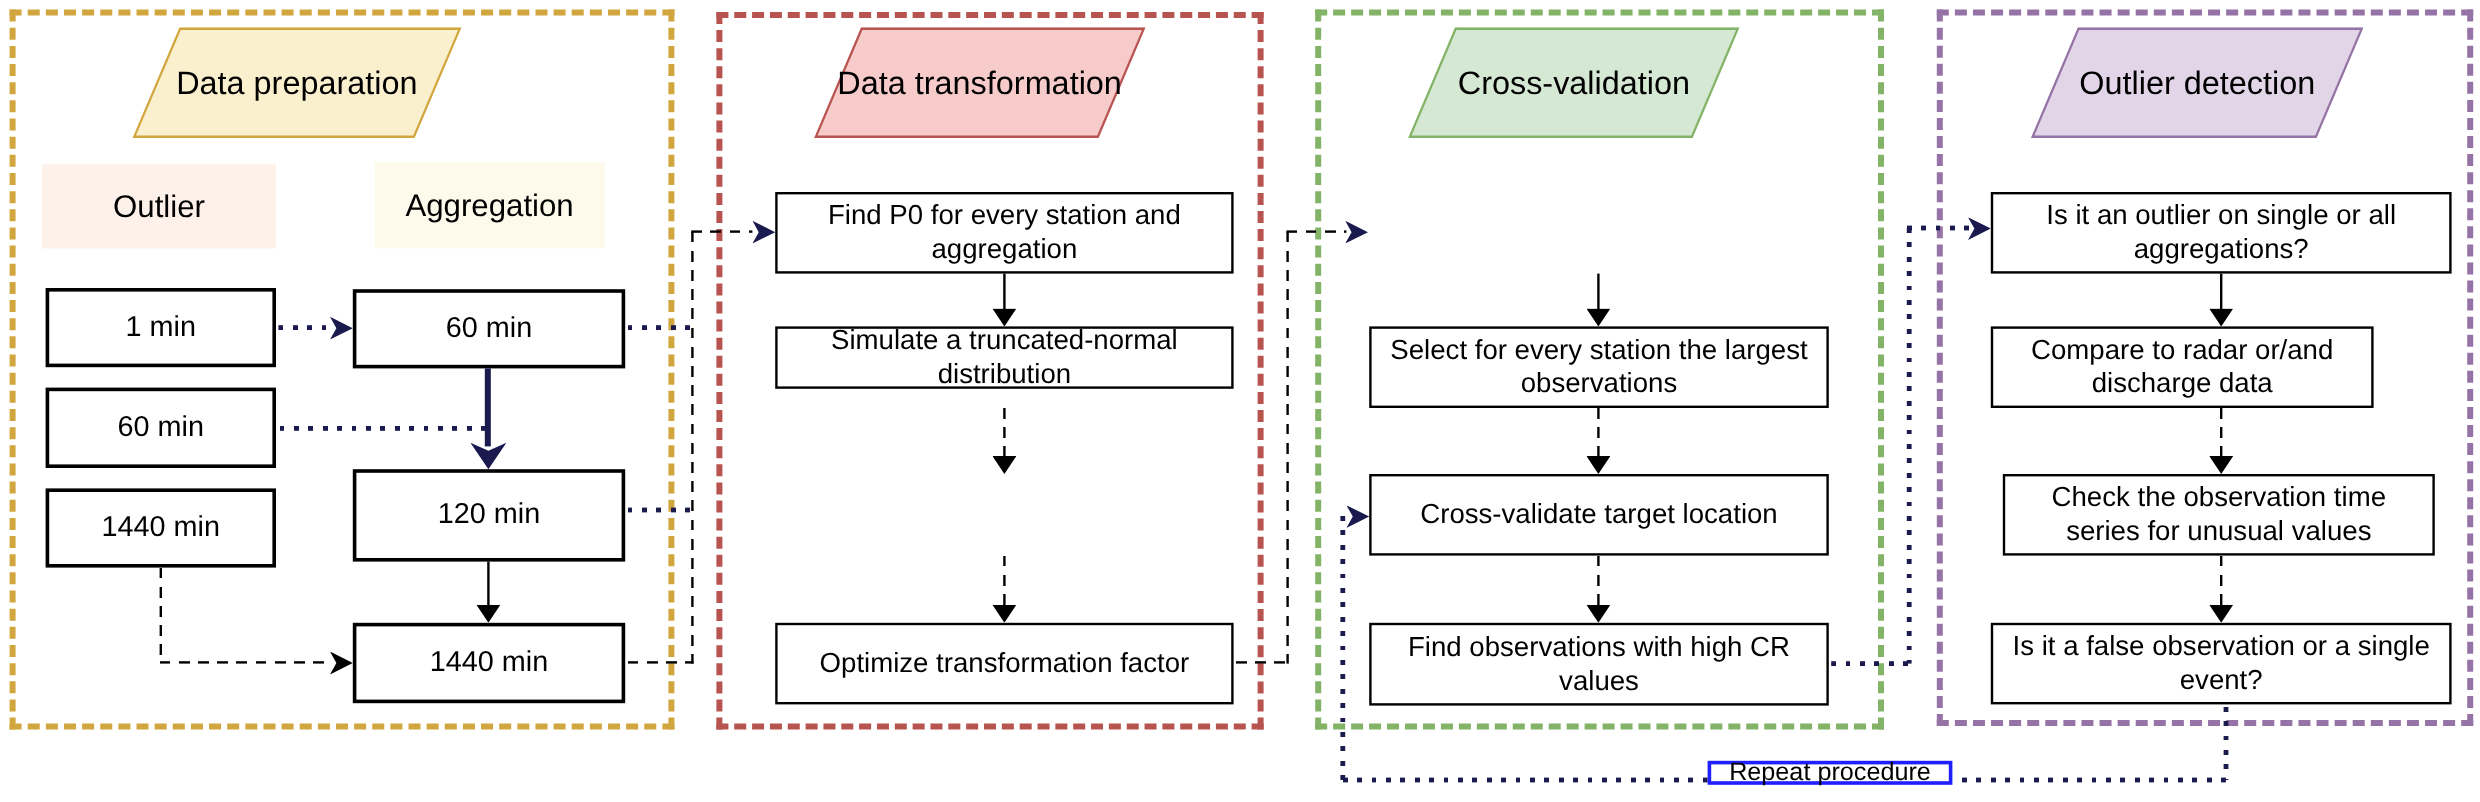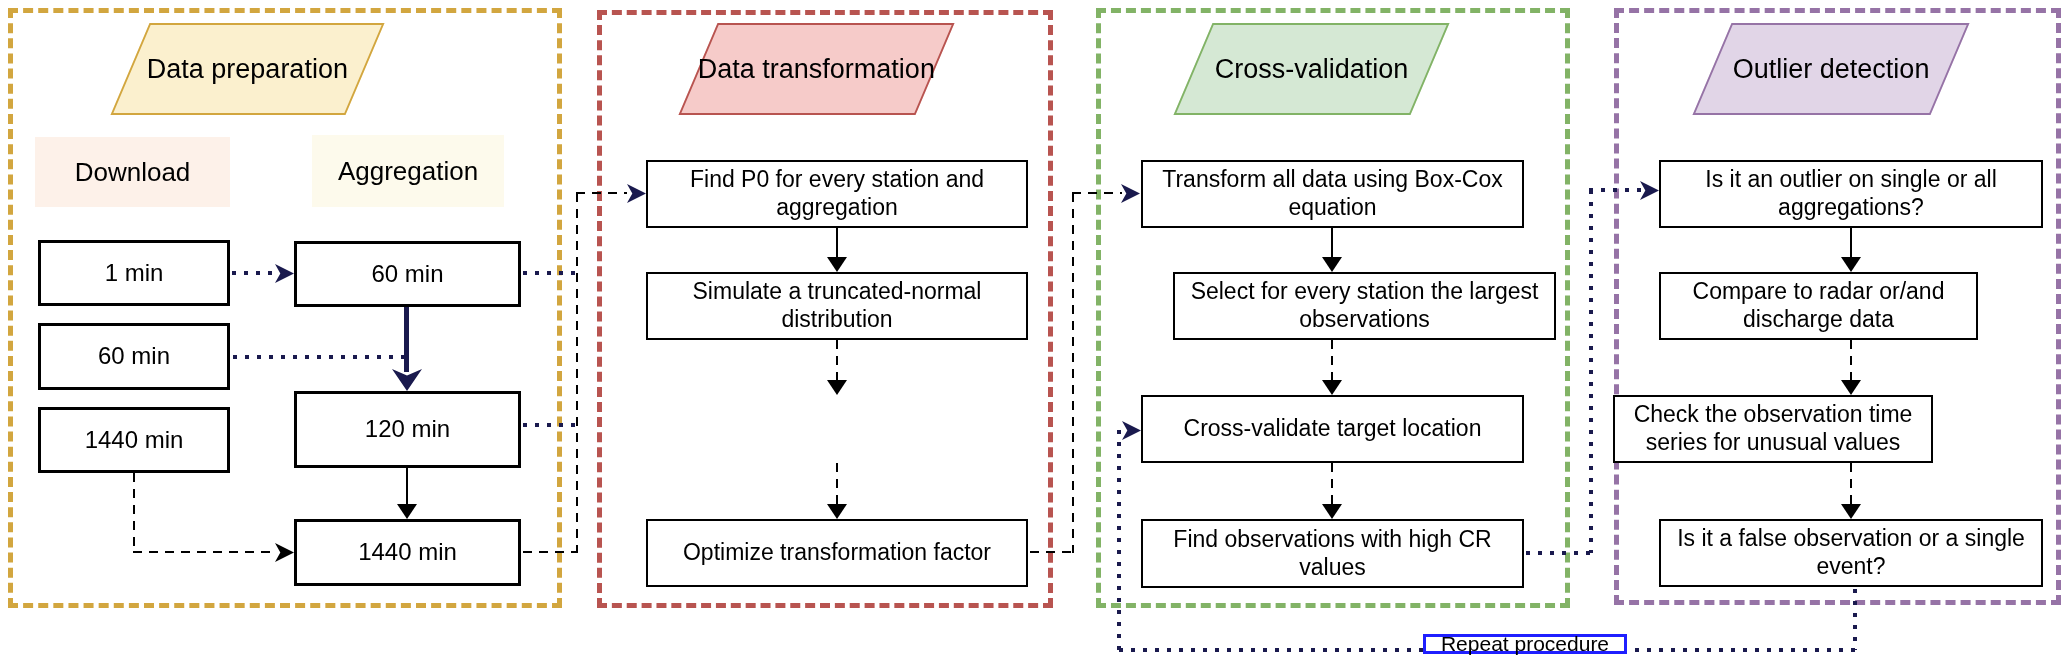--- a/index.html
+++ b/index.html
@@ -66,21 +66,21 @@
   <div class="hdr c2" style="left:698px; top:23px; width:237px; height:92px;">
     <span>Data transformation</span>
   </div>
   <div class="hdr c3" style="left:1193px; top:23px; width:237px; height:92px;">
     <span>Cross-validation</span>
   </div>
   <div class="hdr c4" style="left:1712px; top:23px; width:238px; height:92px;">
     <span>Outlier detection</span>
   </div>
 
-  <div class="collabel lab-download" style="left:35px; top:137px; width:195px; height:70px;">Download</div>
+  <div class="collabel lab-download" style="left:35px; top:137px; width:195px; height:70px;">Outlier</div>
   <div class="collabel lab-aggregation" style="left:312px; top:135px; width:192px; height:72px;">Aggregation</div>
 
   <div class="box minbox" style="left:38px; top:240px; width:192px; height:66px;">1 min</div>
   <div class="box minbox" style="left:38px; top:323px; width:192px; height:67px;">60 min</div>
   <div class="box minbox" style="left:38px; top:407px; width:192px; height:66px;">1440 min</div>
 
   <div class="box minbox" style="left:294px; top:241px; width:227px; height:66px;">60 min</div>
   <div class="box minbox" style="left:294px; top:391px; width:227px; height:77px;">120 min</div>
   <div class="box minbox" style="left:294px; top:519px; width:227px; height:67px;">1440 min</div>
 
@@ -100,55 +100,54 @@
   <div class="ah ah-right-blk" style="left:275px; top:543px; width:19px; height:19px;"></div>
 
   <div class="hline dotnavy-h" style="left:523px; top:271px; width:55px;"></div>
   <div class="hline dotnavy-h" style="left:523px; top:423px; width:55px;"></div>
   <div class="hline dashblk-h" style="left:523px; top:551px; width:55px;"></div>
   <div class="vline dashblk-v" style="left:576px; top:193px; height:360px;"></div>
   <div class="hline dashblk-h" style="left:576px; top:192px; width:51px;"></div>
   <div class="ah ah-right-navy" style="left:627px; top:184px; width:19px; height:19px;"></div>
 
   <div class="box" style="left:646px; top:160px; width:382px; height:68px;">Find P0 for every station and aggregation</div>
-  <div class="box" style="left:646px; top:272px; width:382px; height:68px;">Simulate a truncated-normal distribution</div>
+  <div class="box" style="left:646px; top:272px; width:382px; height:52px;">Simulate a truncated-normal distribution</div>
   <div class="box" style="left:646px; top:519px; width:382px; height:68px;">Optimize transformation factor</div>
 
   <div class="vline solidblk-v" style="left:836px; top:228px; height:31px;"></div>
   <div class="ah ah-down-blk" style="left:827px; top:257px; width:20px; height:15px;"></div>
   <div class="vline dashblk-v" style="left:836px; top:340px; height:41px;"></div>
   <div class="ah ah-down-blk" style="left:827px; top:380px; width:20px; height:15px;"></div>
   <div class="vline dashblk-v" style="left:836px; top:463px; height:42px;"></div>
   <div class="ah ah-down-blk" style="left:827px; top:504px; width:20px; height:15px;"></div>
 
   <div class="hline dashblk-h" style="left:1030px; top:551px; width:44px;"></div>
   <div class="vline dashblk-v" style="left:1072px; top:193px; height:360px;"></div>
   <div class="hline dashblk-h" style="left:1072px; top:192px; width:50px;"></div>
   <div class="ah ah-right-navy" style="left:1121px; top:184px; width:19px; height:19px;"></div>
 
-  <div class="box" style="left:1141px; top:160px; width:383px; height:68px;">Transform all data using Box-Cox equation</div>
-  <div class="box" style="left:1141px; top:272px; width:383px; height:68px;margin-left:32px;">Select for every station the largest observations</div>
+  <div class="box" style="left:1141px; top:272px; width:383px; height:68px;">Select for every station the largest observations</div>
   <div class="box" style="left:1141px; top:395px; width:383px; height:68px;">Cross-validate target location</div>
   <div class="box" style="left:1141px; top:519px; width:383px; height:69px;">Find observations with high CR values</div>
 
   <div class="vline solidblk-v" style="left:1331px; top:228px; height:31px;"></div>
   <div class="ah ah-down-blk" style="left:1322px; top:257px; width:20px; height:15px;"></div>
   <div class="vline dashblk-v" style="left:1331px; top:340px; height:41px;"></div>
   <div class="ah ah-down-blk" style="left:1322px; top:380px; width:20px; height:15px;"></div>
   <div class="vline dashblk-v" style="left:1331px; top:463px; height:42px;"></div>
   <div class="ah ah-down-blk" style="left:1322px; top:504px; width:20px; height:15px;"></div>
 
   <div class="hline dotnavy-h" style="left:1526px; top:551px; width:65px;"></div>
   <div class="vline dotnavy-v" style="left:1589px; top:190px; height:363px;"></div>
   <div class="hline dotnavy-h" style="left:1589px; top:188px; width:52px;"></div>
   <div class="ah ah-right-navy" style="left:1640px; top:181px; width:19px; height:19px;"></div>
 
   <div class="box" style="left:1659px; top:160px; width:384px; height:68px;">Is it an outlier on single or all aggregations?</div>
   <div class="box" style="left:1659px; top:272px; width:319px; height:68px;">Compare to radar or/and discharge data</div>
-  <div class="box" style="left:1613px; top:395px; width:320px; height:68px;">Check the observation time series for unusual values</div>
+  <div class="box" style="left:1669px; top:395px; width:360px; height:68px;">Check the observation time series for unusual values</div>
   <div class="box" style="left:1659px; top:519px; width:384px; height:68px;">Is it a false observation or a single event?</div>
 
   <div class="vline solidblk-v" style="left:1850px; top:228px; height:31px;"></div>
   <div class="ah ah-down-blk" style="left:1841px; top:257px; width:20px; height:15px;"></div>
   <div class="vline dashblk-v" style="left:1850px; top:340px; height:41px;"></div>
   <div class="ah ah-down-blk" style="left:1841px; top:380px; width:20px; height:15px;"></div>
   <div class="vline dashblk-v" style="left:1850px; top:463px; height:42px;"></div>
   <div class="ah ah-down-blk" style="left:1841px; top:504px; width:20px; height:15px;"></div>
 
   <div class="vline dotnavy-v" style="left:1853px; top:589px; height:61px;"></div>

